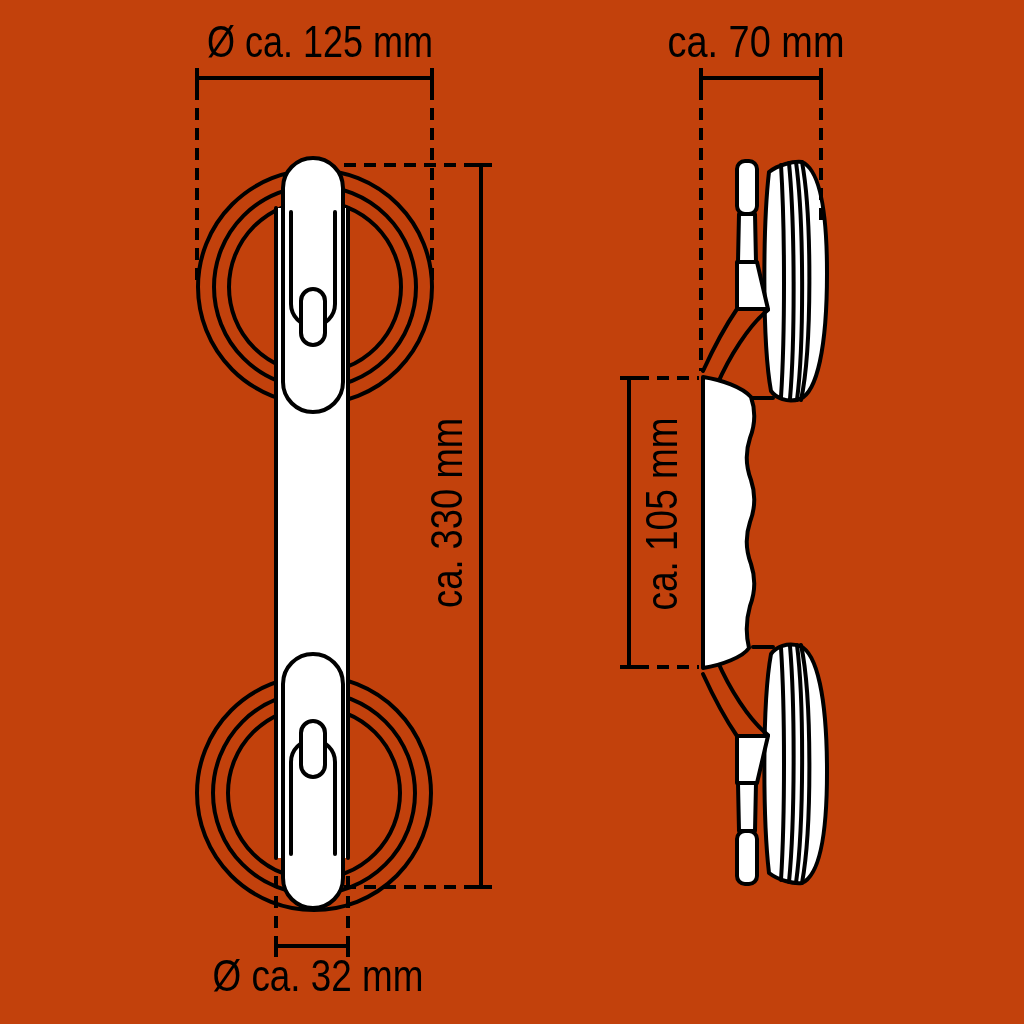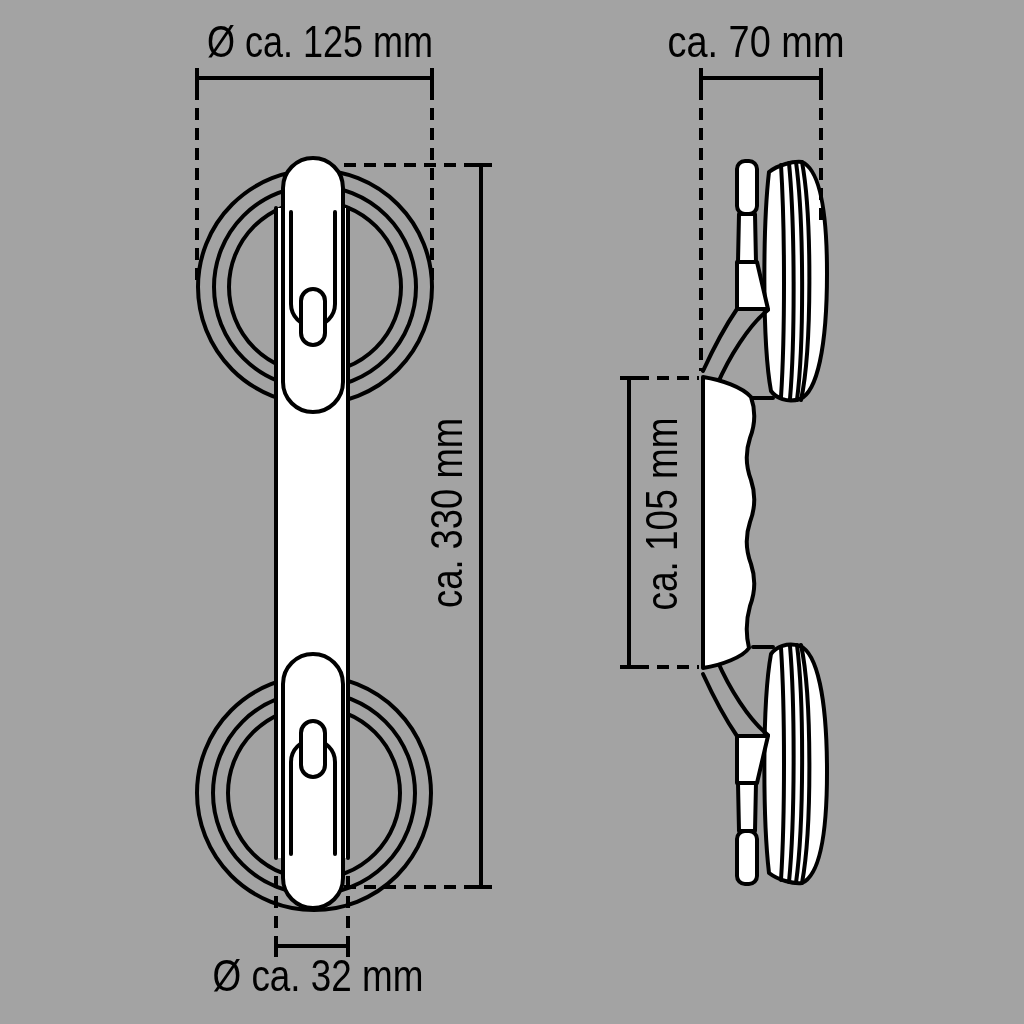--- a/index.html
+++ b/index.html
@@ -1,16 +1,16 @@
 <!DOCTYPE html>
 <html><head>
 <meta charset="utf-8">
 <style>
   html,body{margin:0;padding:0;background:#ffffff;}
-  .stage{width:1024px;height:1024px;background:#a3a3a3;position:relative;overflow:hidden;}
+  .stage{width:1024px;height:1024px;background:#c2410c;position:relative;overflow:hidden;}
   svg{display:block;}
   .outline{fill:none;stroke:#000;stroke-width:4;stroke-linecap:round;stroke-linejoin:round;}
   .solidwhite{fill:#fff;stroke:#000;stroke-width:4;stroke-linejoin:round;}
   .dimline{fill:none;stroke:#000;stroke-width:4;stroke-linecap:butt;}
   .extline{fill:none;stroke:#000;stroke-width:4;stroke-linecap:butt;stroke-dasharray:12 8;}
   .dim-label{font:400 44px "Liberation Sans", sans-serif;fill:#000;}
 </style>
 </head>
 <body>
 

